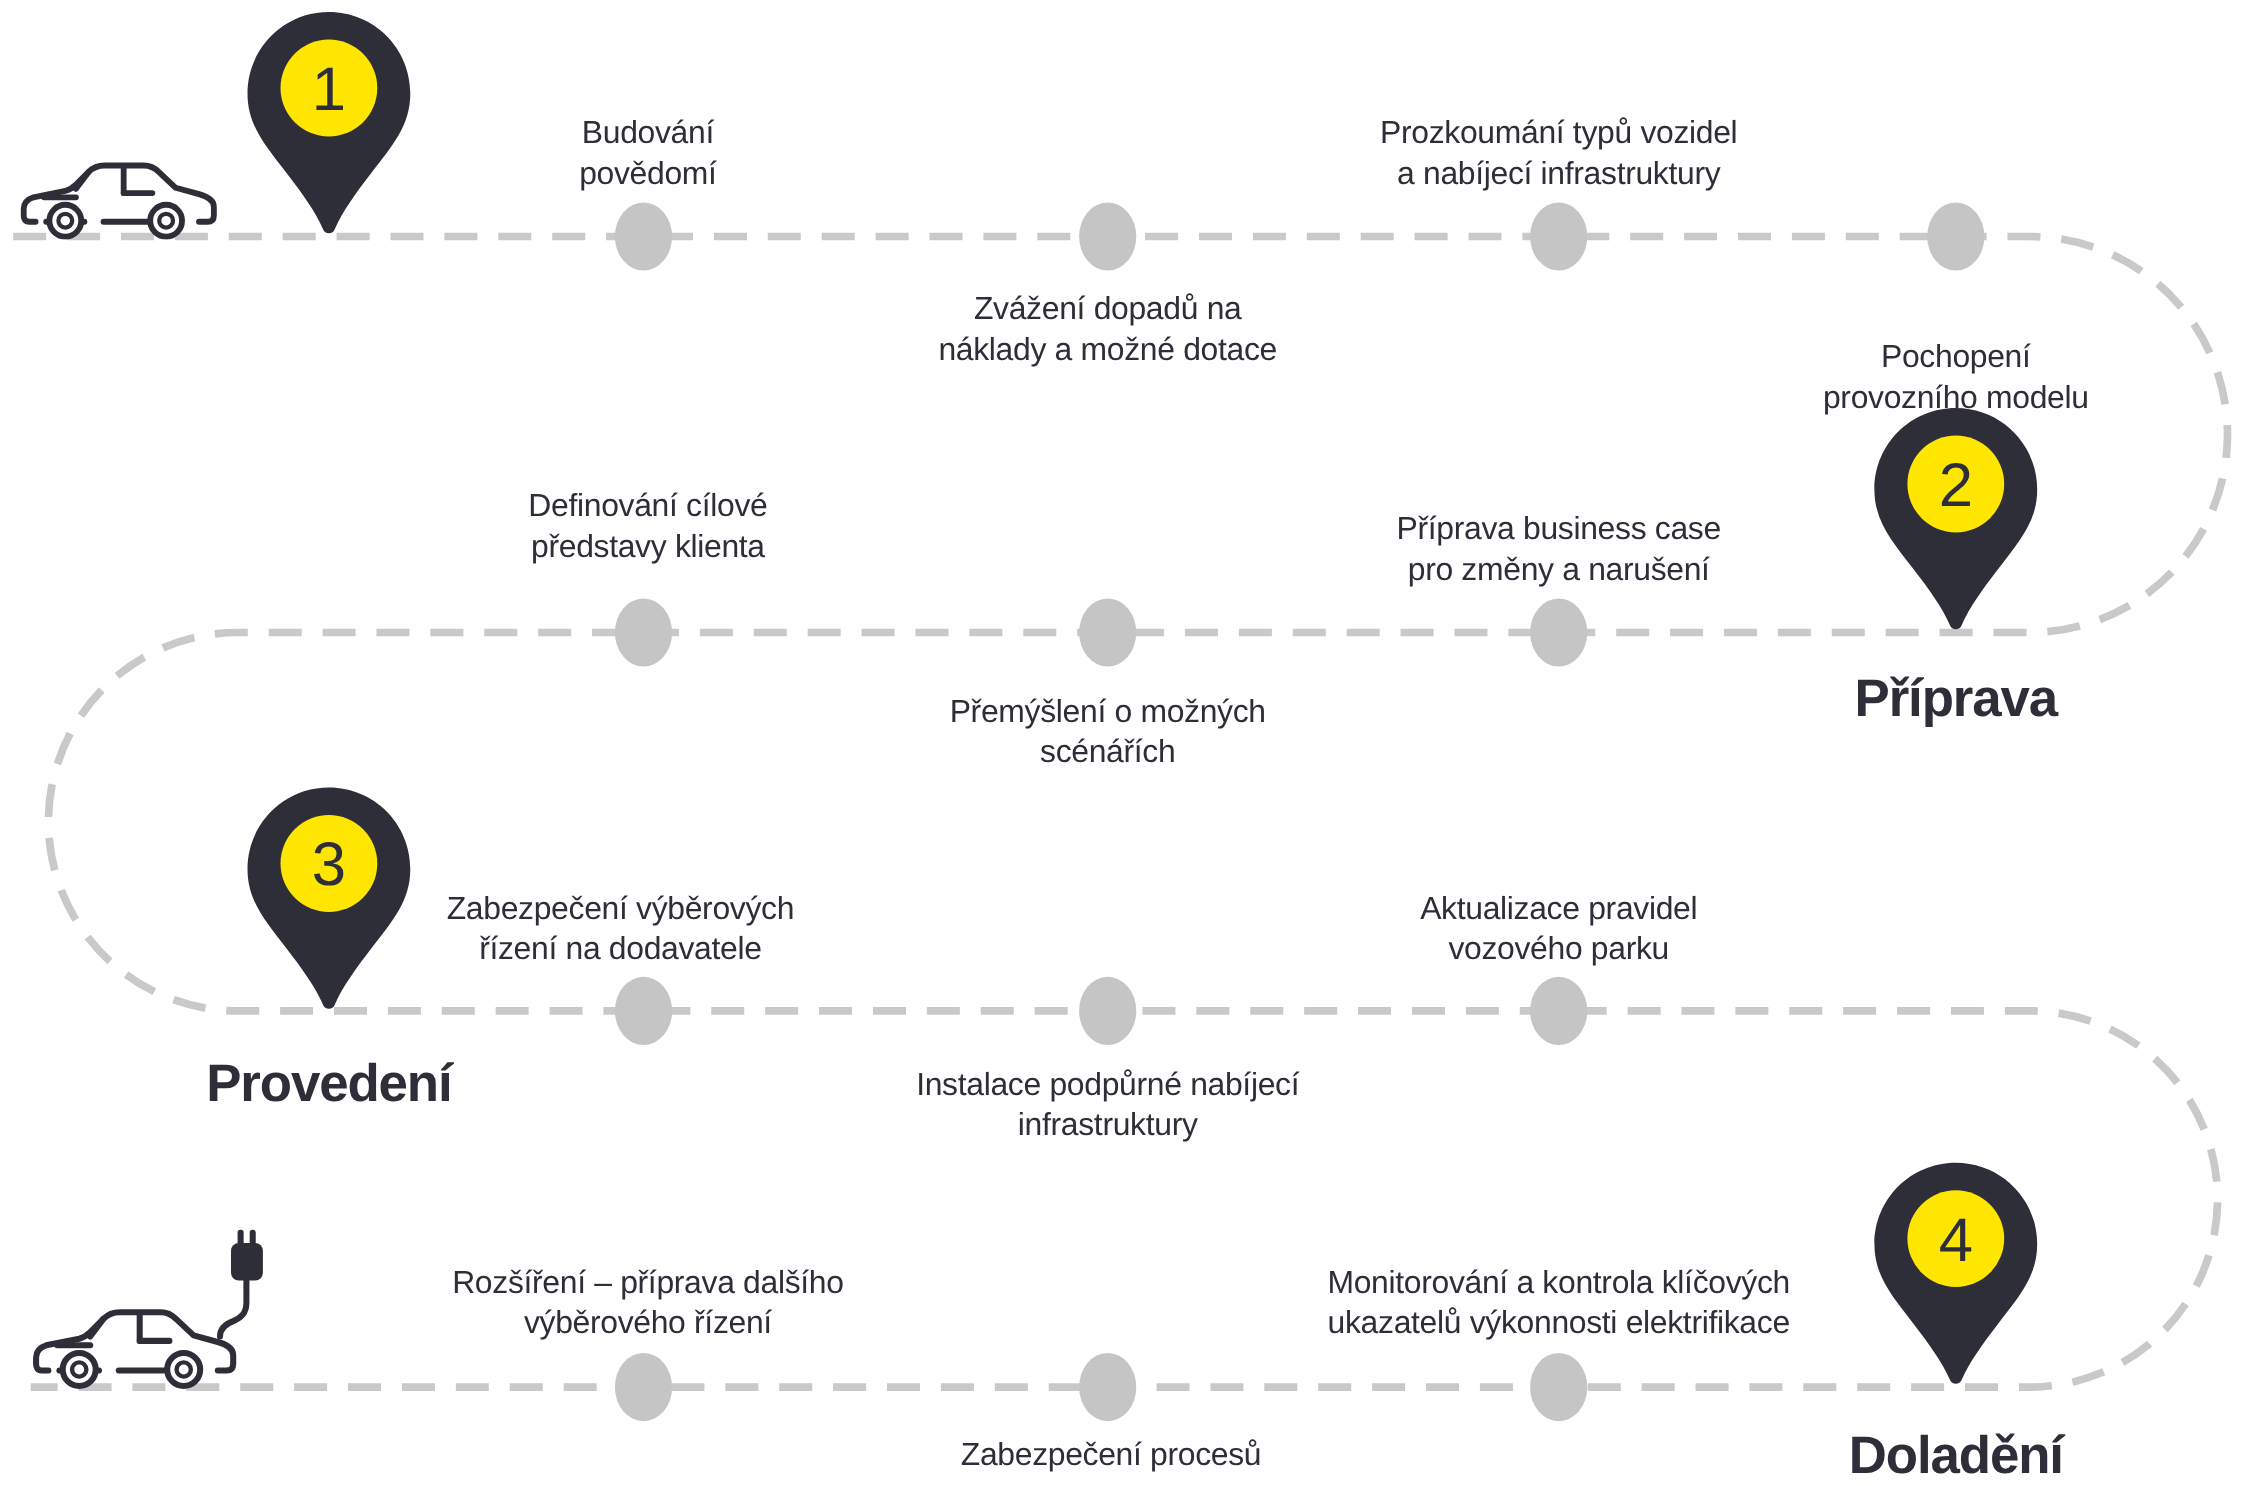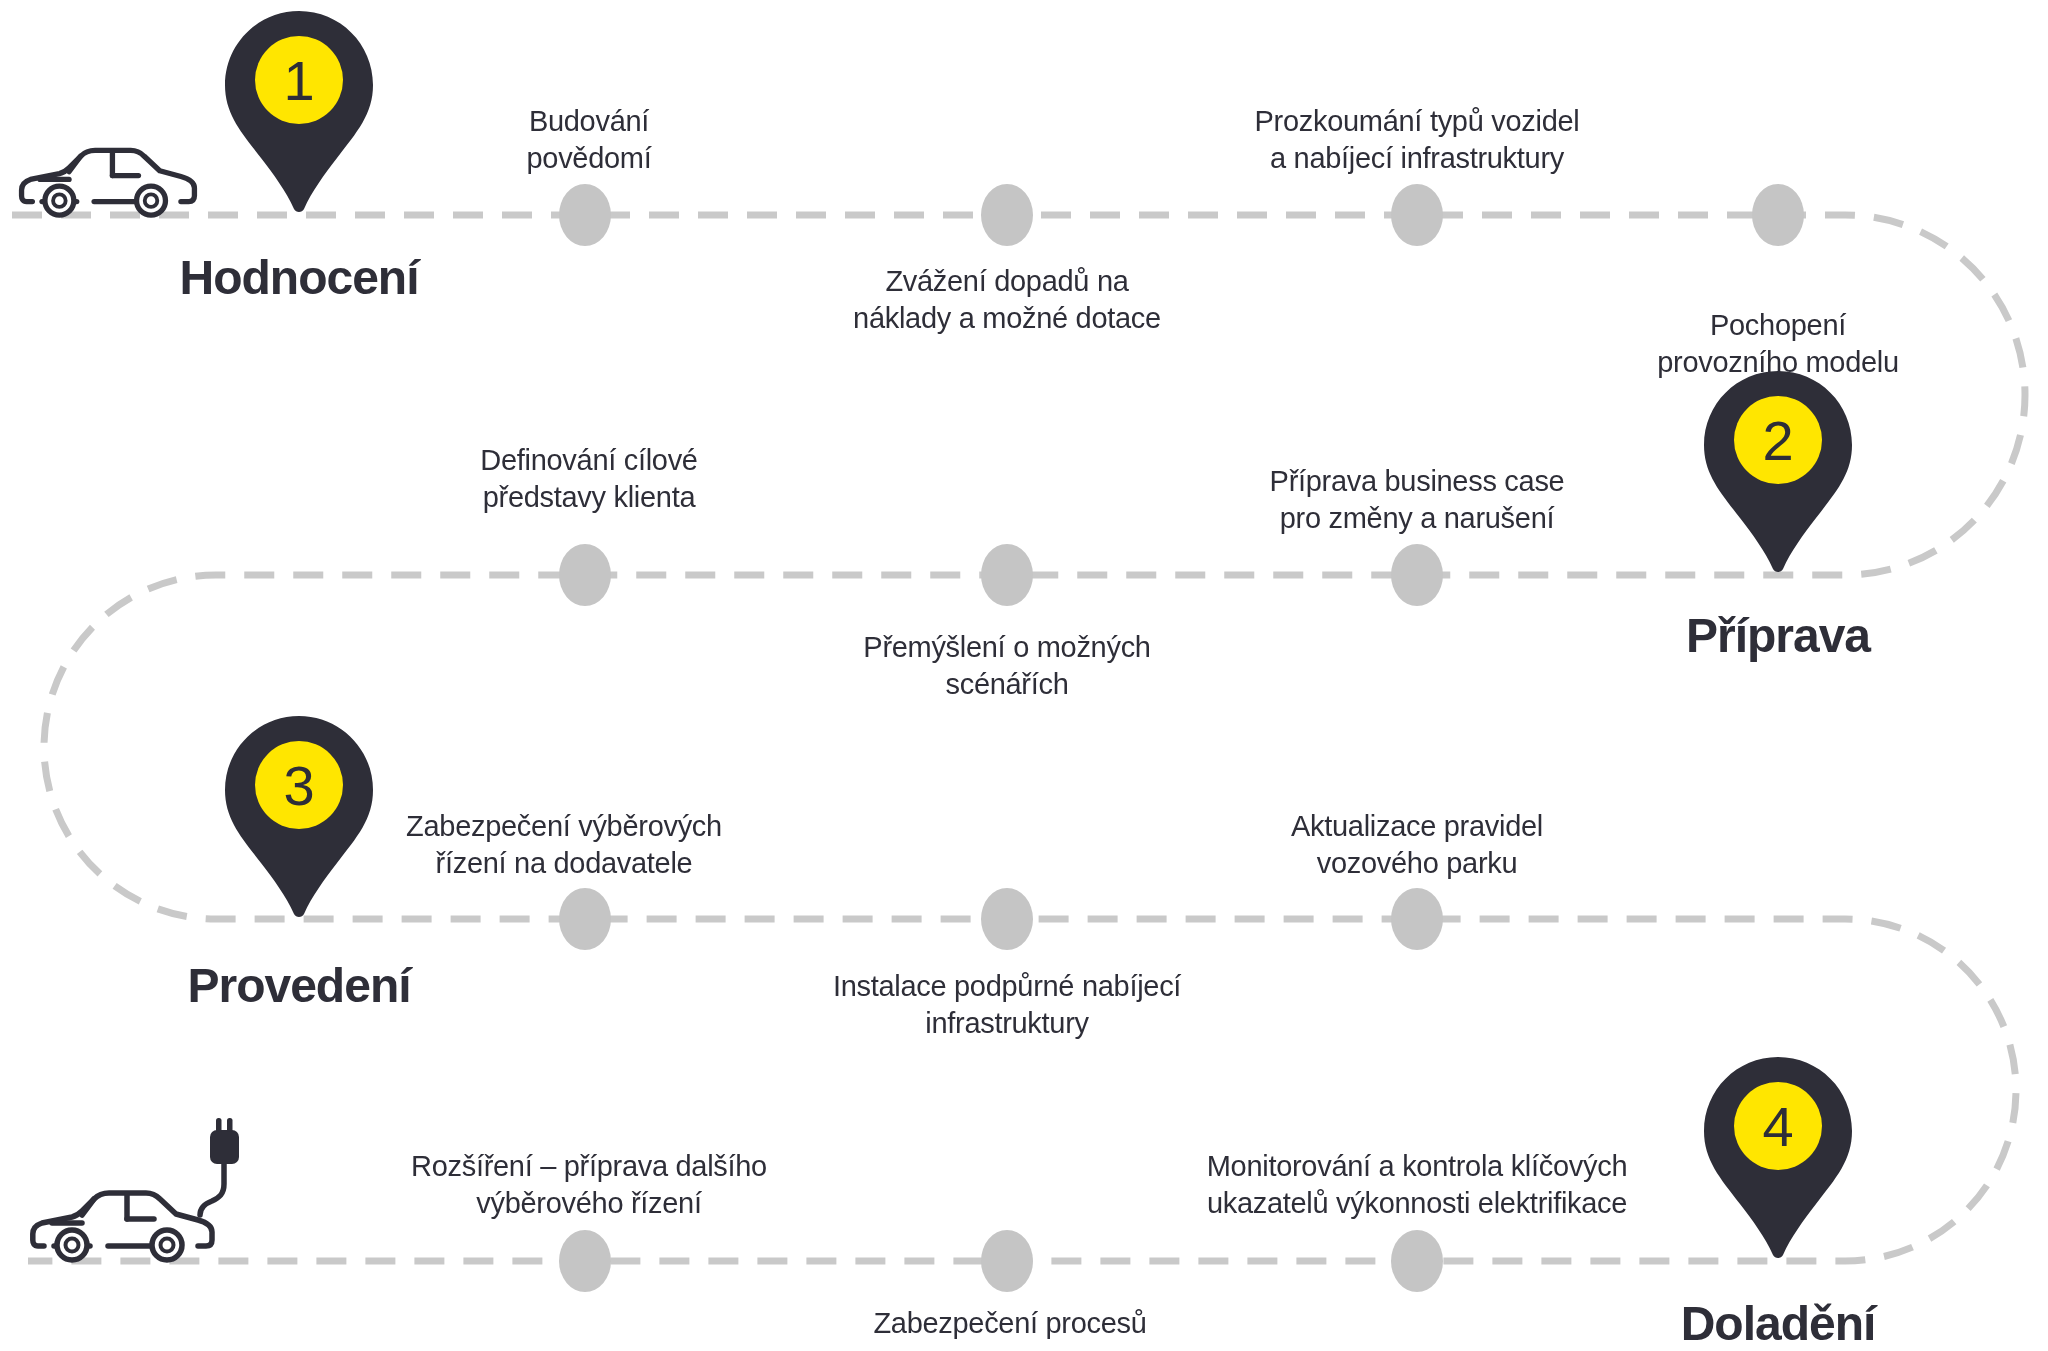--- a/index.html
+++ b/index.html
@@ -81,21 +81,20 @@
       <rect x="188" y="2" width="5.5" height="14" rx="2.5"></rect>
       <rect x="199" y="2" width="5.5" height="14" rx="2.5"></rect>
     </g>
   </svg>
 
   <svg class="pin" style="left:224px;top:8px;" viewBox="0 0 150 210">
     <path d="M75 3 C34 3 1 36 1 77 C1 106 17 124 37 150 C50 167 62 183 70 201 C72 205 78 205 80 201 C88 183 100 167 113 150 C133 124 149 106 149 77 C149 36 116 3 75 3 Z" fill="#2e2e38"></path>
     <circle cx="75" cy="72" r="44" fill="#ffe600"></circle>
     <text class="pin-number" x="75" y="92" text-anchor="middle">1</text>
   </svg>
-  <div class="phase-title" style="left:299px;top:250px;">Hodnocení</div>
 
   <svg class="pin" style="left:1703px;top:368px;" viewBox="0 0 150 210">
     <path d="M75 3 C34 3 1 36 1 77 C1 106 17 124 37 150 C50 167 62 183 70 201 C72 205 78 205 80 201 C88 183 100 167 113 150 C133 124 149 106 149 77 C149 36 116 3 75 3 Z" fill="#2e2e38"></path>
     <circle cx="75" cy="72" r="44" fill="#ffe600"></circle>
     <text class="pin-number" x="75" y="92" text-anchor="middle">2</text>
   </svg>
   <div class="phase-title" style="left:1778px;top:608px;text-align:right;">Příprava</div>
 
   <svg class="pin" style="left:224px;top:713px;" viewBox="0 0 150 210">
     <path d="M75 3 C34 3 1 36 1 77 C1 106 17 124 37 150 C50 167 62 183 70 201 C72 205 78 205 80 201 C88 183 100 167 113 150 C133 124 149 106 149 77 C149 36 116 3 75 3 Z" fill="#2e2e38"></path>

